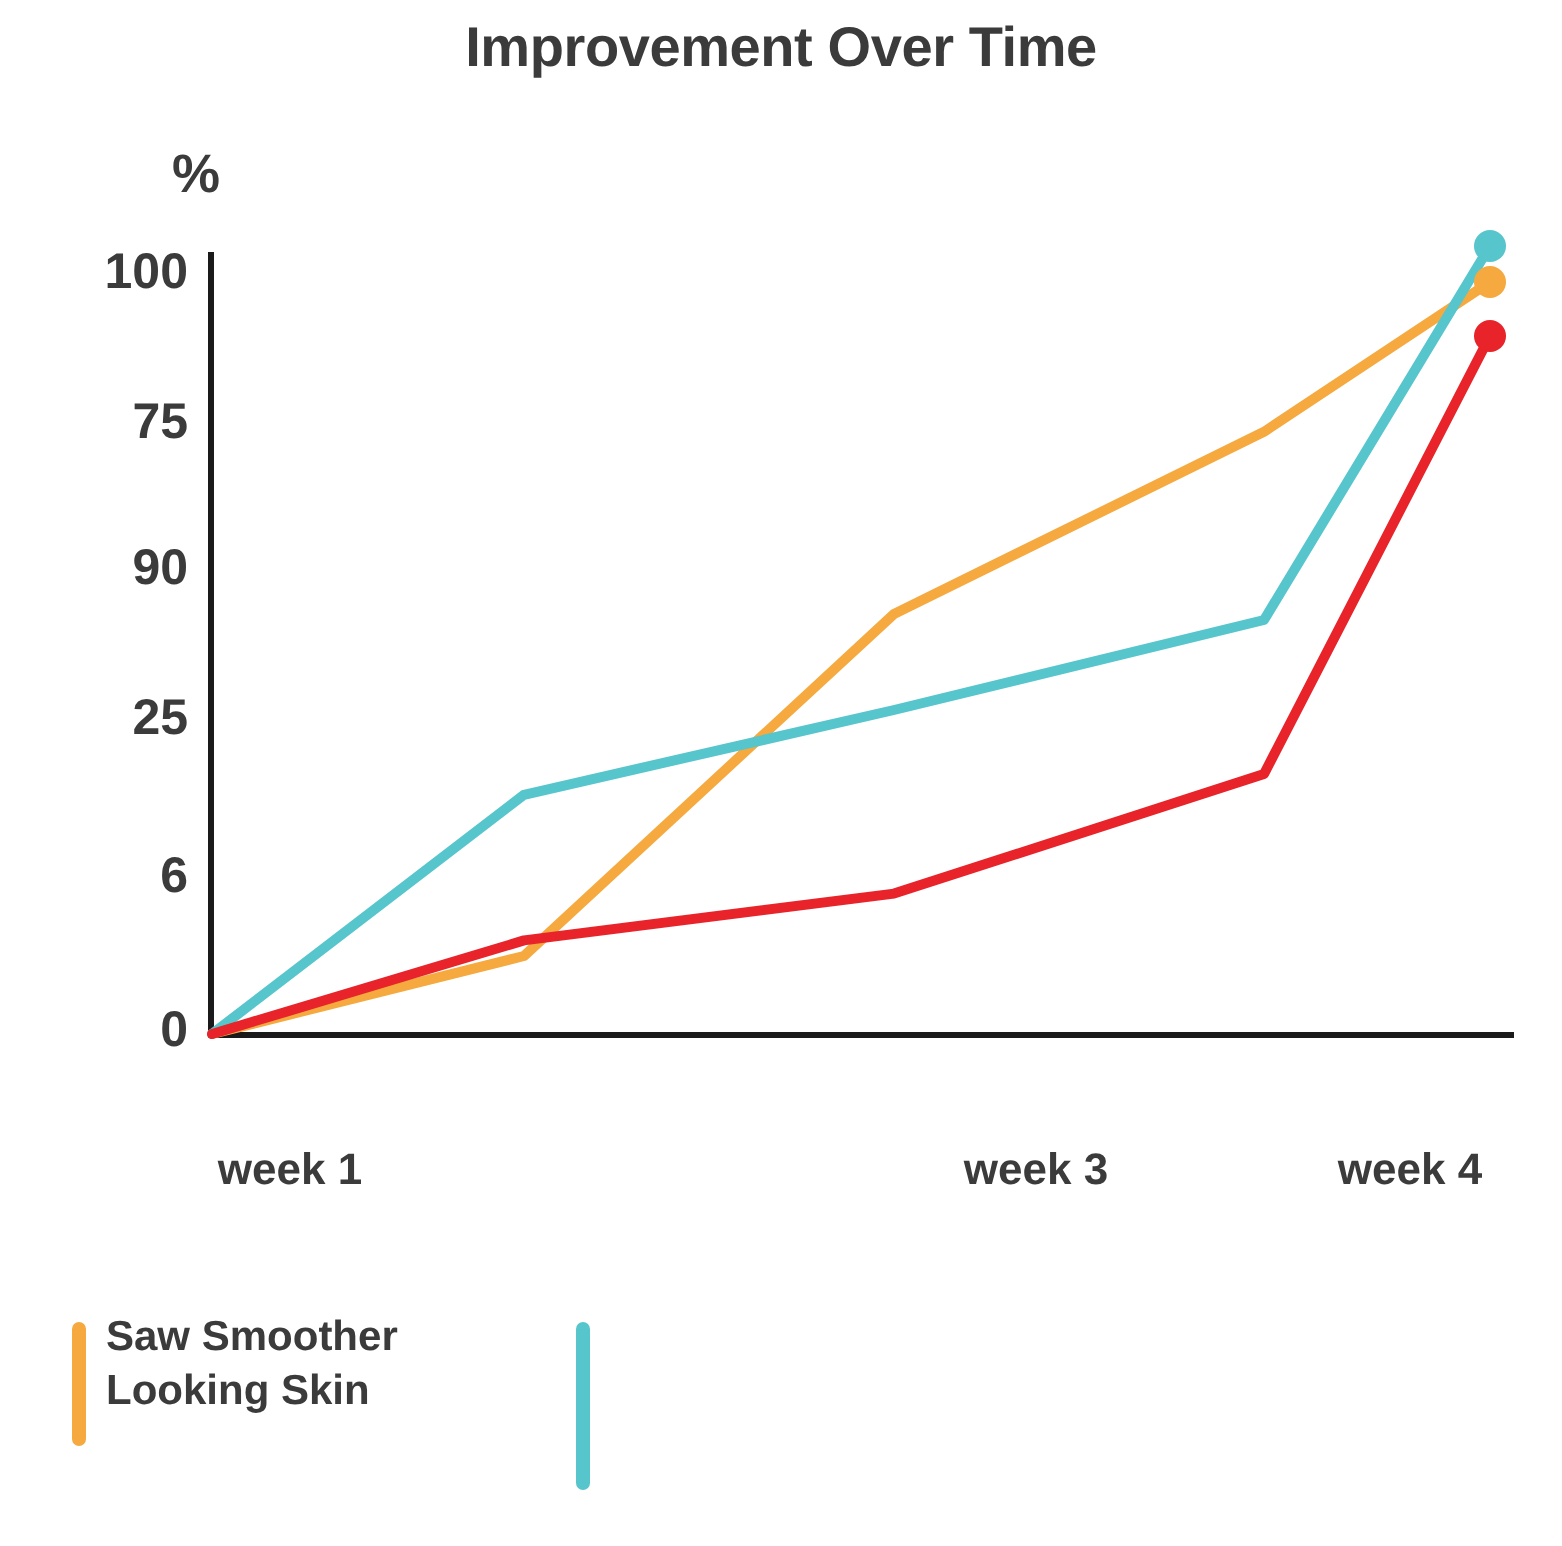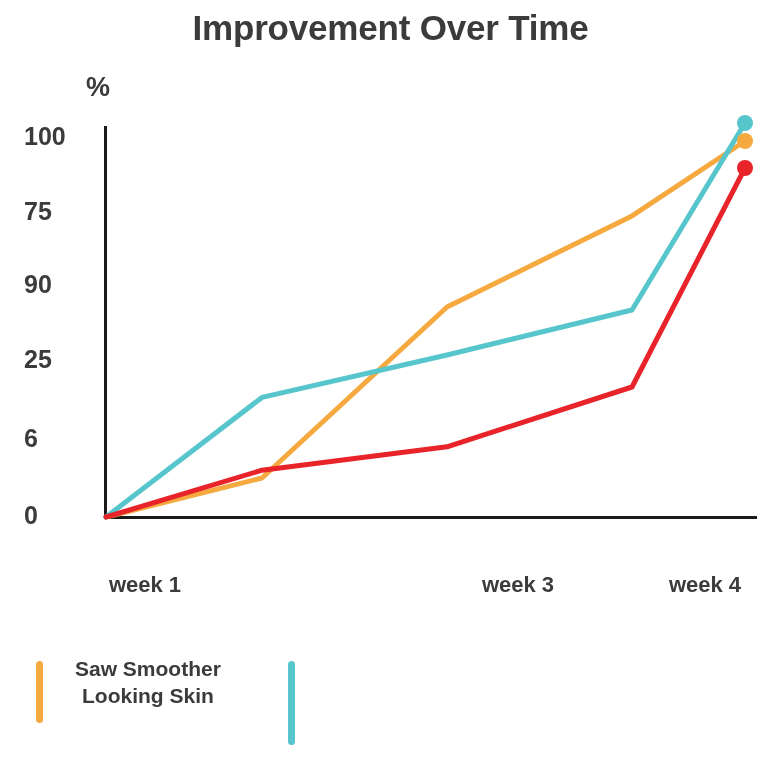--- a/index.html
+++ b/index.html
@@ -24,21 +24,21 @@
     height: 773px;
   }
 
   
   .chart-title {
     position: absolute;
     left: 0;
     top: 8px;
     width: 781px;
     text-align: center;
-    font-size: 35px;
+    font-size: 28px;
     font-weight: bold;
     color: #3b3b3b;
     letter-spacing: -0.2px;
   }
 
   
   .axis-unit {
     position: absolute;
     left: 86px;
     top: 72px;
@@ -58,20 +58,21 @@
   .plot-svg {
     position: absolute;
     left: 0;
     top: 0;
   }
 
   
   .ytick {
     position: absolute;
     width: 70px;
+    text-align: right;
     font-size: 25px;
     font-weight: bold;
     color: #3b3b3b;
     left: 24px;
   }
 
   
   .xtick {
     position: absolute;
     top: 556px;
@@ -97,27 +98,26 @@
     display: flex;
     align-items: flex-start;
   }
   .legend-swatch {
     width: 7px;
     border-radius: 4px;
     flex: 0 0 auto;
     margin-top: 6px;
   }
   .legend-label {
-    margin-left: 32px;
+    margin-left: 10px;
     font-size: 21px;
     font-weight: bold;
     line-height: 27px;
     color: #3b3b3b;
     white-space: pre-line;
-    text-align: center;
   }
   .legend-item-0 { left: 36px;  }
   .legend-item-1 { left: 288px; }
   .legend-item-2 { left: 528px; }
 </style>
 </head>
 <body>
 
 <div id="chart-root">
 

